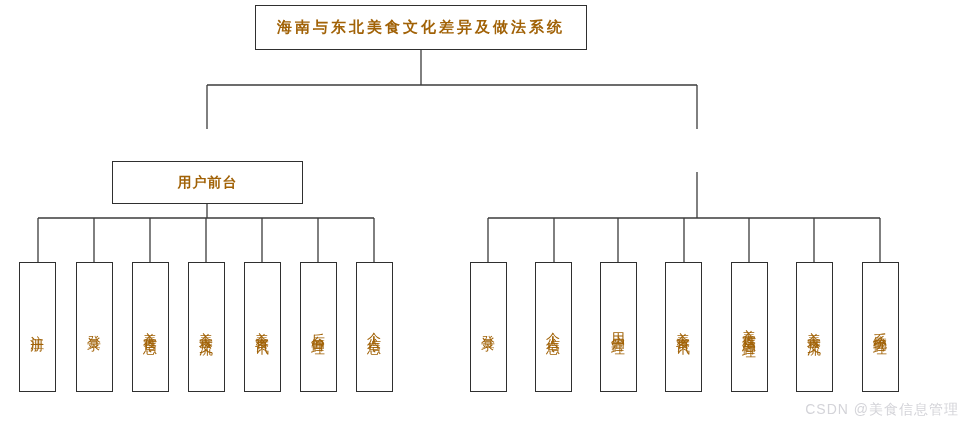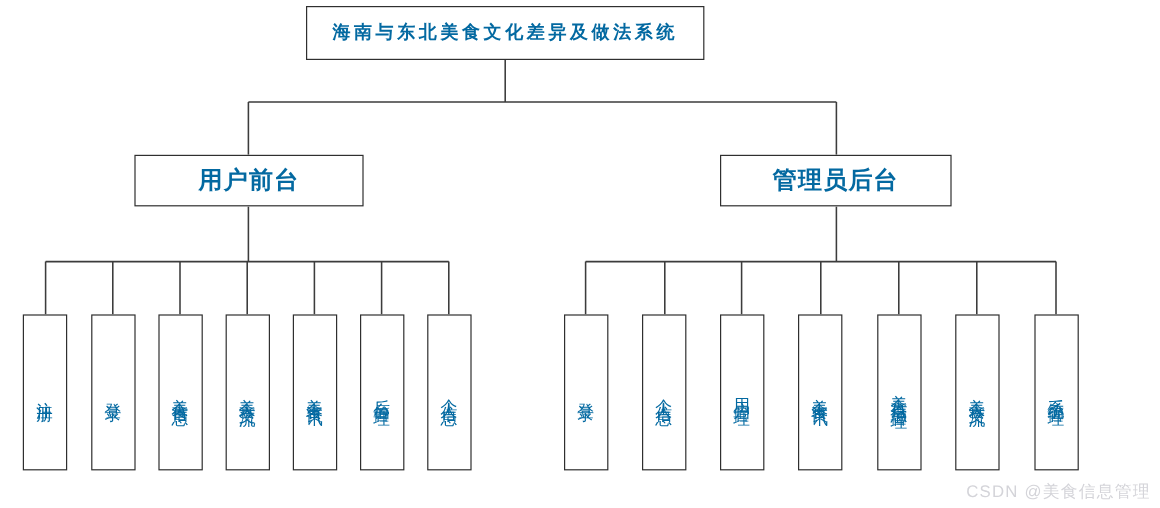--- a/index.html
+++ b/index.html
@@ -22,33 +22,34 @@
     pointer-events: none;
   }
   .box {
     position: absolute;
     background: #ffffff;
     border: 1px solid #2f2f2f;
     box-sizing: border-box;
     display: flex;
     align-items: center;
     justify-content: center;
-    color: #0369a1;
+    color: #a16207;
   }
   .root {
     font-size: 15px;
     font-weight: 600;
     letter-spacing: 3px;
     white-space: nowrap;
   }
   .branch {
-    font-size: 20px;
+    font-size: 14px;
     font-weight: 600;
     letter-spacing: 1px;
     white-space: nowrap;
+    margin-top: 32px;
   }
   .leaf {
     writing-mode: vertical-rl;
     text-orientation: upright;
     font-size: 14px;
     letter-spacing: 3px;
     line-height: 1;
   }
   .watermark {
     position: absolute;
@@ -70,21 +71,20 @@
              M207 172 V218 M38 218 H374
              M38 218 V262 M94 218 V262 M150 218 V262 M206 218 V262 M262 218 V262 M318 218 V262 M374 218 V262
              M697 172 V218 M488 218 H880
              M488 218 V262 M554 218 V262 M618 218 V262 M684 218 V262 M749 218 V262 M814 218 V262 M880 218 V262" stroke="#3c3c3c" stroke-width="1.3" fill="none"></path>
   </svg>
 
   <div class="box root" style="left:255px; top:5px; width:332px; height:45px;">海南与东北美食文化差异及做法系统</div>
 
   <div class="box branch" style="left:112px; top:129px; width:191px; height:43px;">用户前台</div>
 
-  <div class="box branch" style="left:600px; top:129px; width:193px; height:43px;">管理员后台</div>
 
   <div class="box leaf" style="left:19px;  top:262px; width:37px; height:130px;">注册</div>
   <div class="box leaf" style="left:76px;  top:262px; width:37px; height:130px;">登录</div>
   <div class="box leaf" style="left:132px; top:262px; width:37px; height:130px;">美食信息</div>
   <div class="box leaf" style="left:188px; top:262px; width:37px; height:130px;">美食交流</div>
   <div class="box leaf" style="left:244px; top:262px; width:37px; height:130px;">美食资讯</div>
   <div class="box leaf" style="left:300px; top:262px; width:37px; height:130px;">后台管理</div>
   <div class="box leaf" style="left:356px; top:262px; width:37px; height:130px;">个人信息</div>
 
   <div class="box leaf" style="left:470px; top:262px; width:37px; height:130px;">登录</div>

